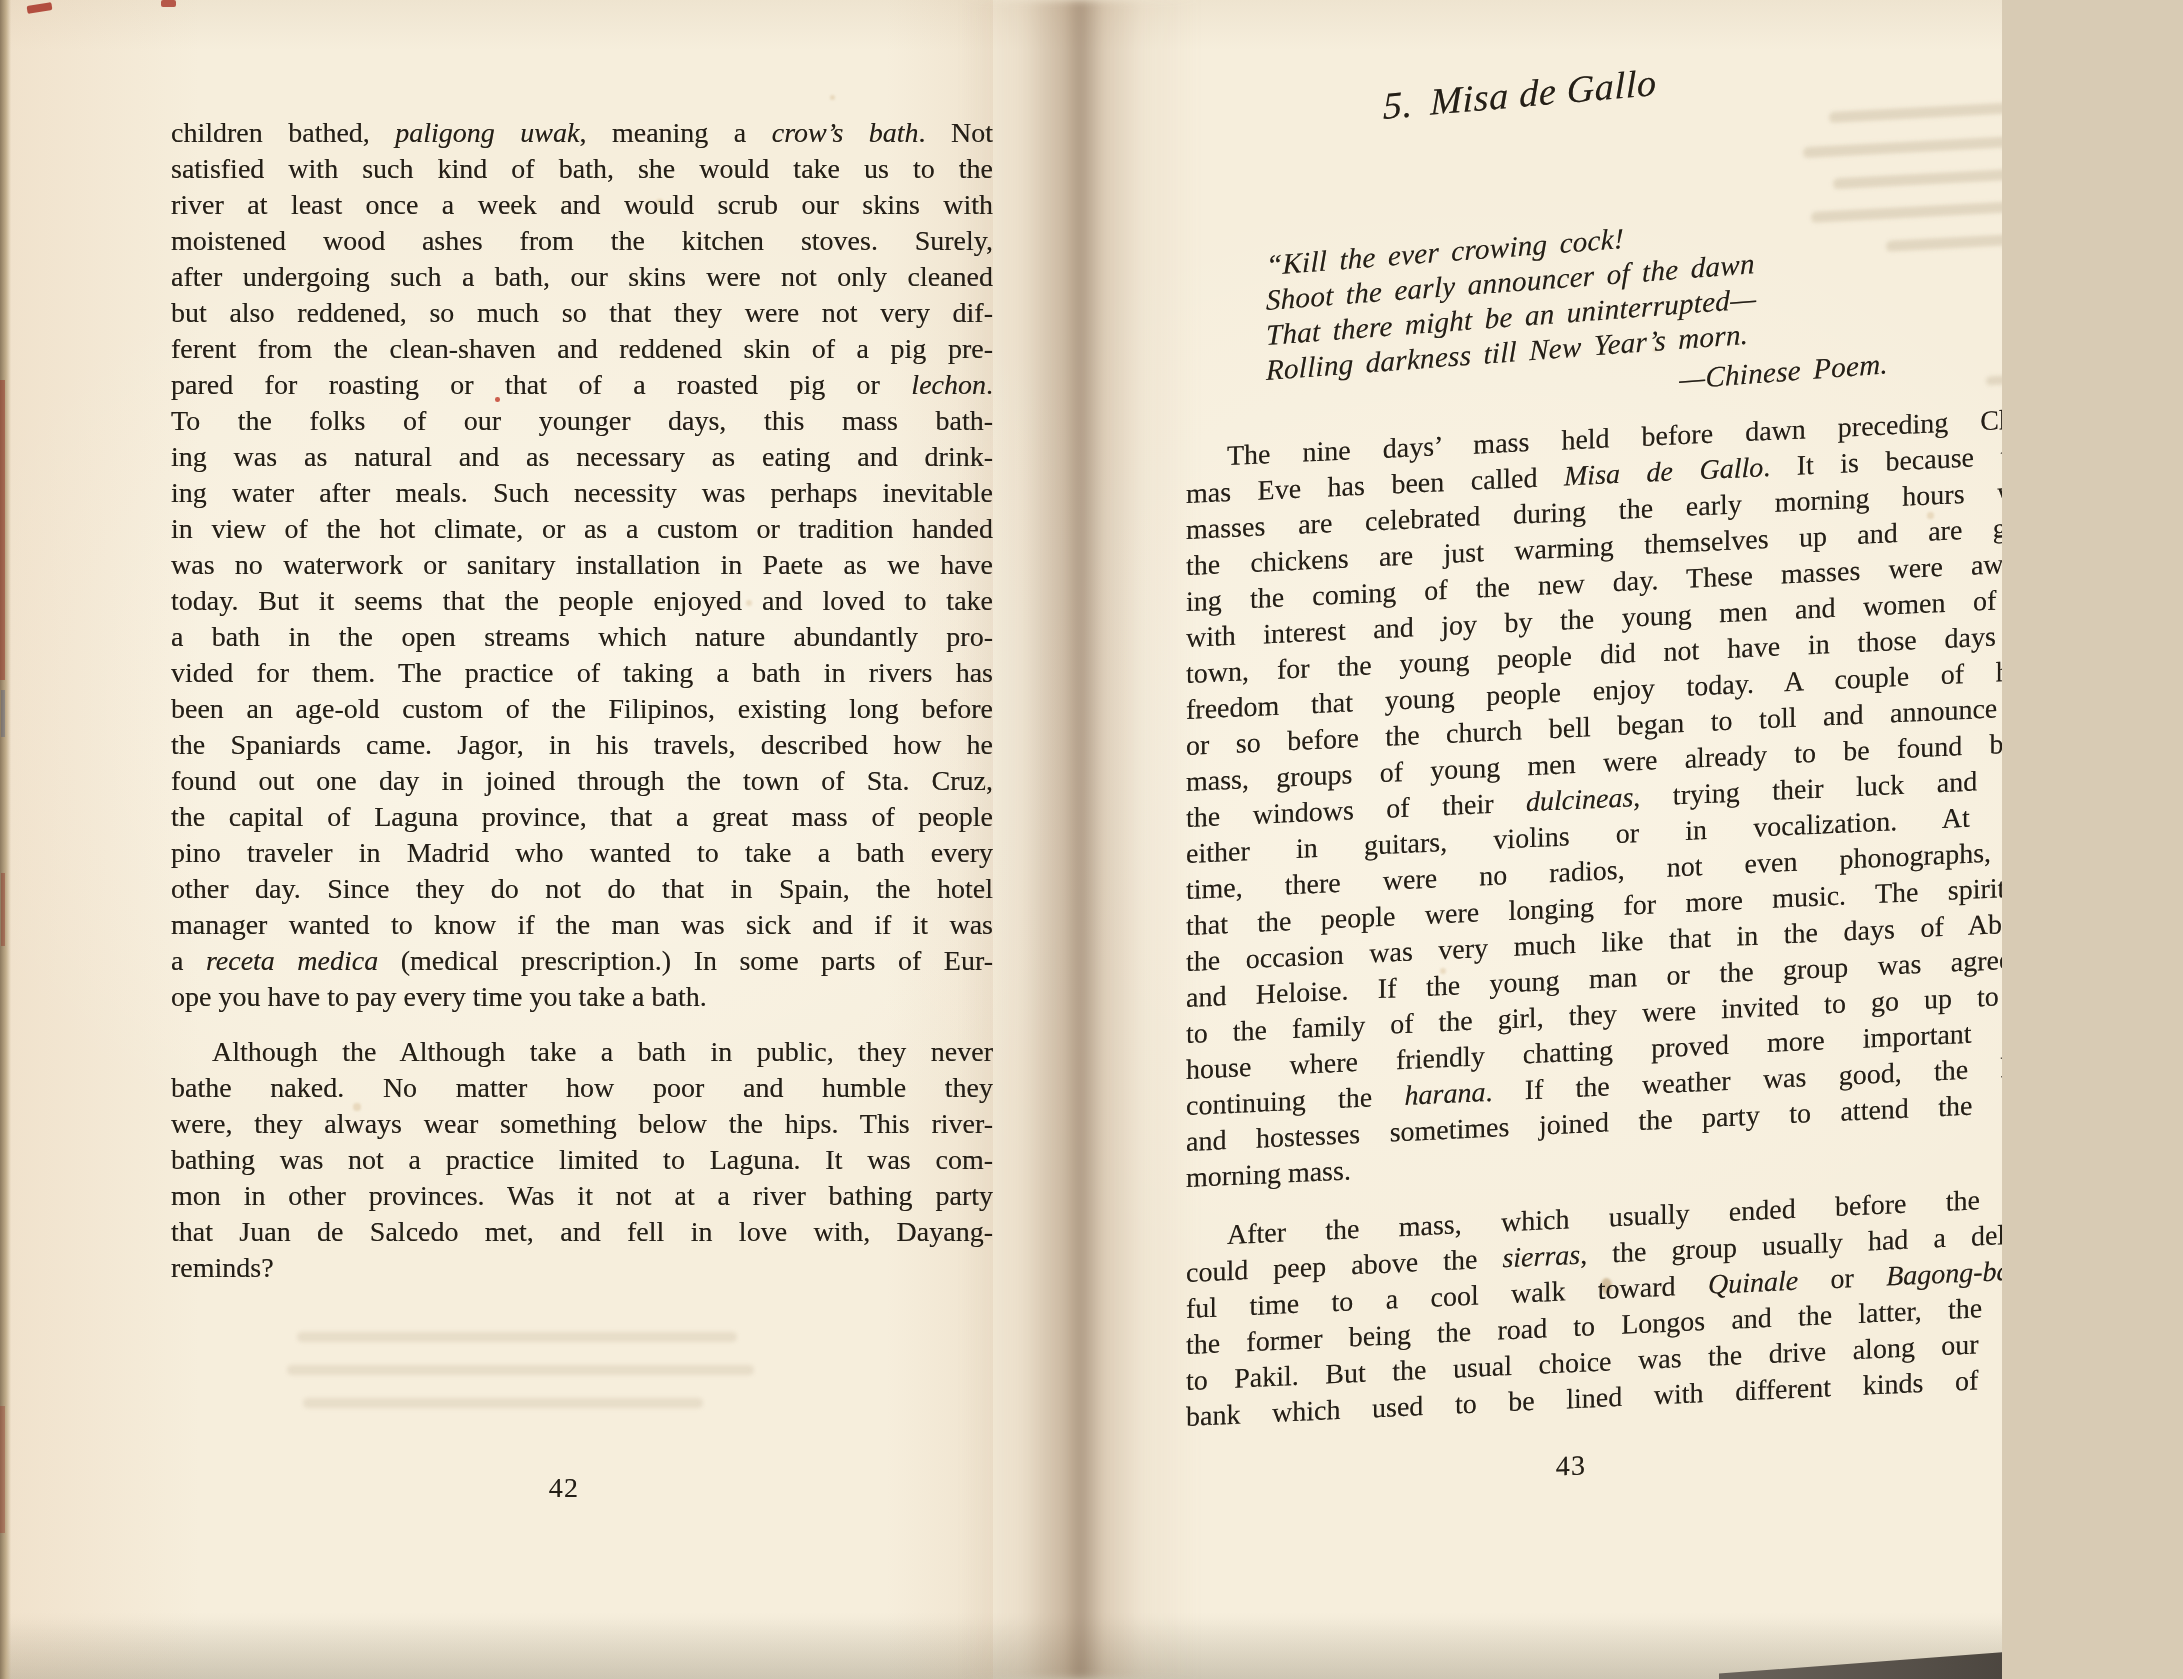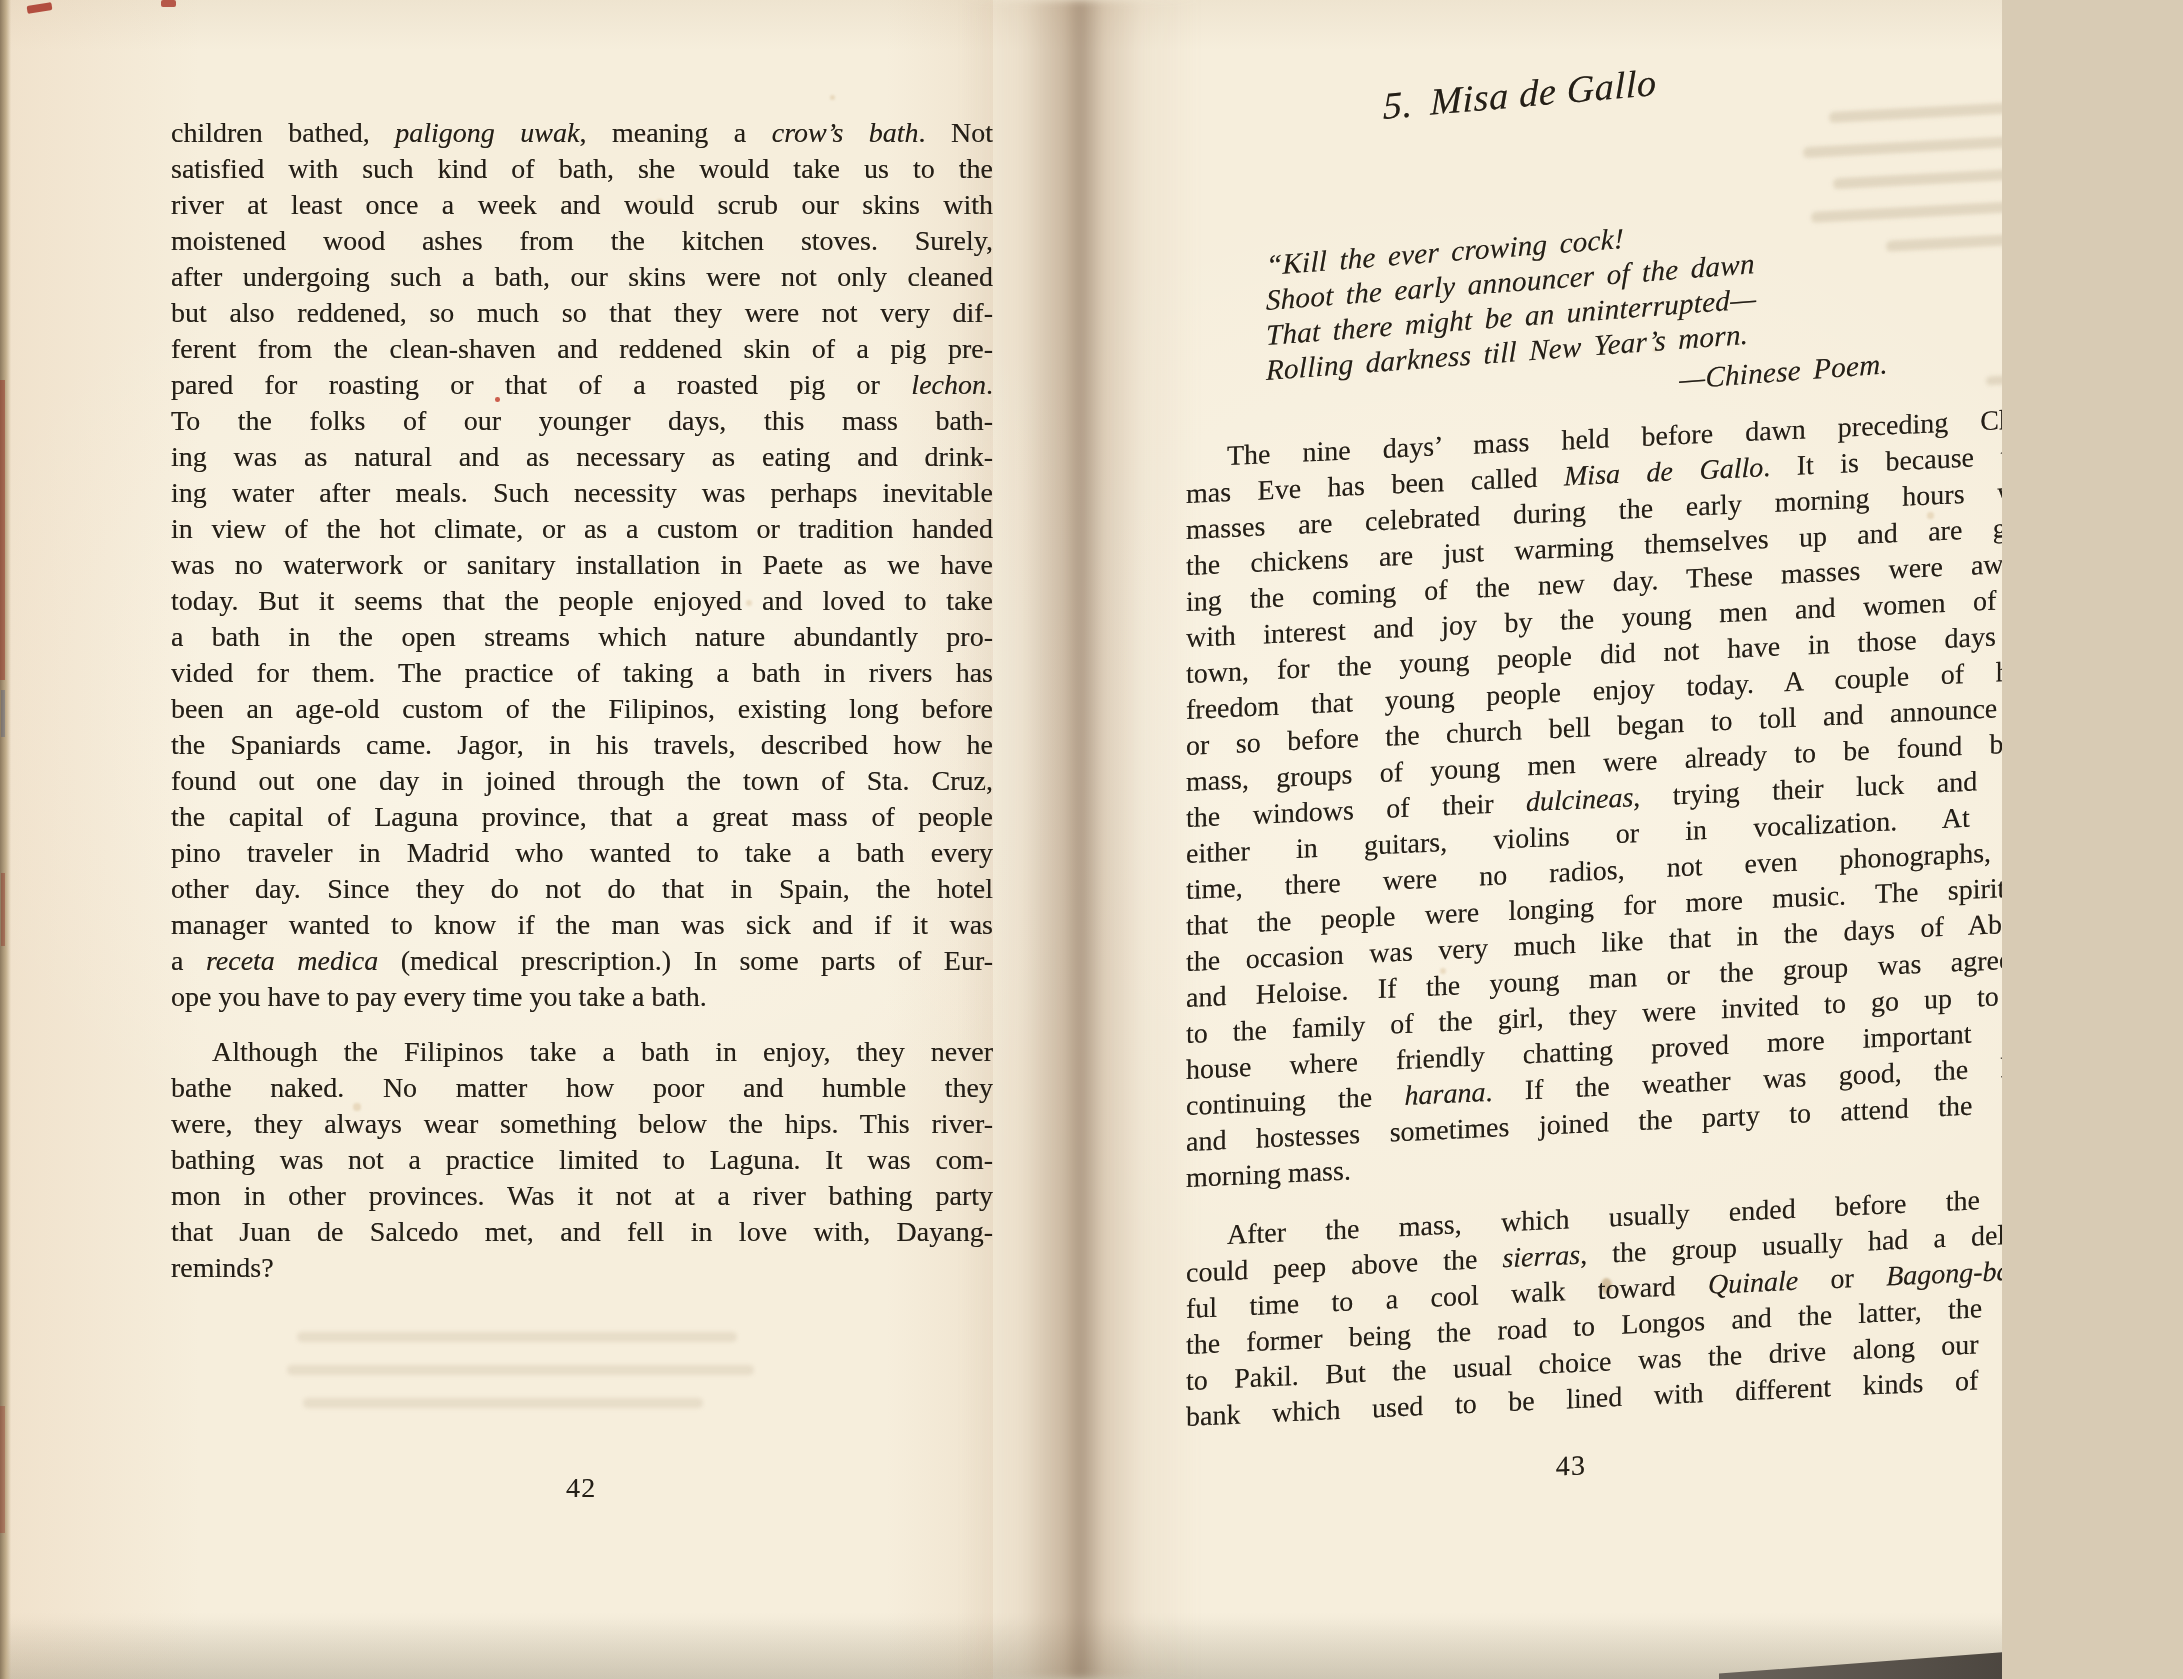--- a/index.html
+++ b/index.html
@@ -74,21 +74,21 @@
   .line.endline{text-align-last:left;}
   .line.indent{text-indent:41px;}
   .chapter{position:absolute;left:1383px;top:84px;transform:skewY(-5deg);transform-origin:left top;
     font-size:38px;font-style:italic;letter-spacing:0.7px;text-shadow:0 0 0.5px rgba(36,28,18,0.5);}
   .chapter .num{margin-right:17.3px;}
   .poem{position:absolute;left:1266px;top:248px;width:653px;transform:skewY(-4.3deg);transform-origin:left top;
     font-size:29px;line-height:35px;font-style:italic;word-spacing:4.7px;letter-spacing:0.3px;
     text-shadow:0 0 0.4px rgba(36,28,18,0.5);}
   .poem-attr{text-align:right;padding-right:31px;margin-top:5.3px;}
   .pagenum{position:absolute;font-size:28px;letter-spacing:1.3px;text-shadow:0 0 0.5px rgba(36,28,18,0.5);}
-  .pn-left{left:566px;top:1472px;width:80px;text-align:left;}
+  .pn-left{left:524px;top:1472px;width:80px;text-align:center;}
   .pn-right{left:1531px;top:1450px;width:80px;text-align:center;transform:skewY(-2deg);}
   i{font-style:italic;}
 </style>
 </head>
 <body>
 
 <div class="scan">
 
   <div class="tint-left"></div>
   <div class="tint-bottom"></div>
@@ -154,21 +154,21 @@
         <div class="line">the Spaniards came.  Jagor, in his travels, described how he</div>
         <div class="line">found out one day in joined through the town of Sta. Cruz,</div>
         <div class="line">the capital of Laguna province, that a great mass of people</div>
         <div class="line">pino traveler in Madrid who wanted to take a bath every</div>
         <div class="line">other day.  Since they do not do that in Spain, the hotel</div>
         <div class="line">manager wanted to know if the man was sick and if it was</div>
         <div class="line">a <i>receta medica</i> (medical prescription.)  In some parts of Eur-</div>
         <div class="line endline">ope you have to pay every time you take a bath.</div>
       </div>
       <div class="para">
-        <div class="line indent">Although the Filipinos take a bath in enjoy, they never</div>
+        <div class="line indent">Although the Although take a bath in public, they never</div>
         <div class="line">bathe naked.  No matter how poor and humble they</div>
         <div class="line">were, they always wear something below the hips. This river-</div>
         <div class="line">bathing was not a practice limited to Laguna.  It was com-</div>
         <div class="line">mon in other provinces.  Was it not at a river bathing party</div>
         <div class="line">that Juan de Salcedo met, and fell in love with, Dayang-</div>
         <div class="line endline">reminds?</div>
       </div>
     </div>
   <div class="pagenum pn-left">42</div>
 

